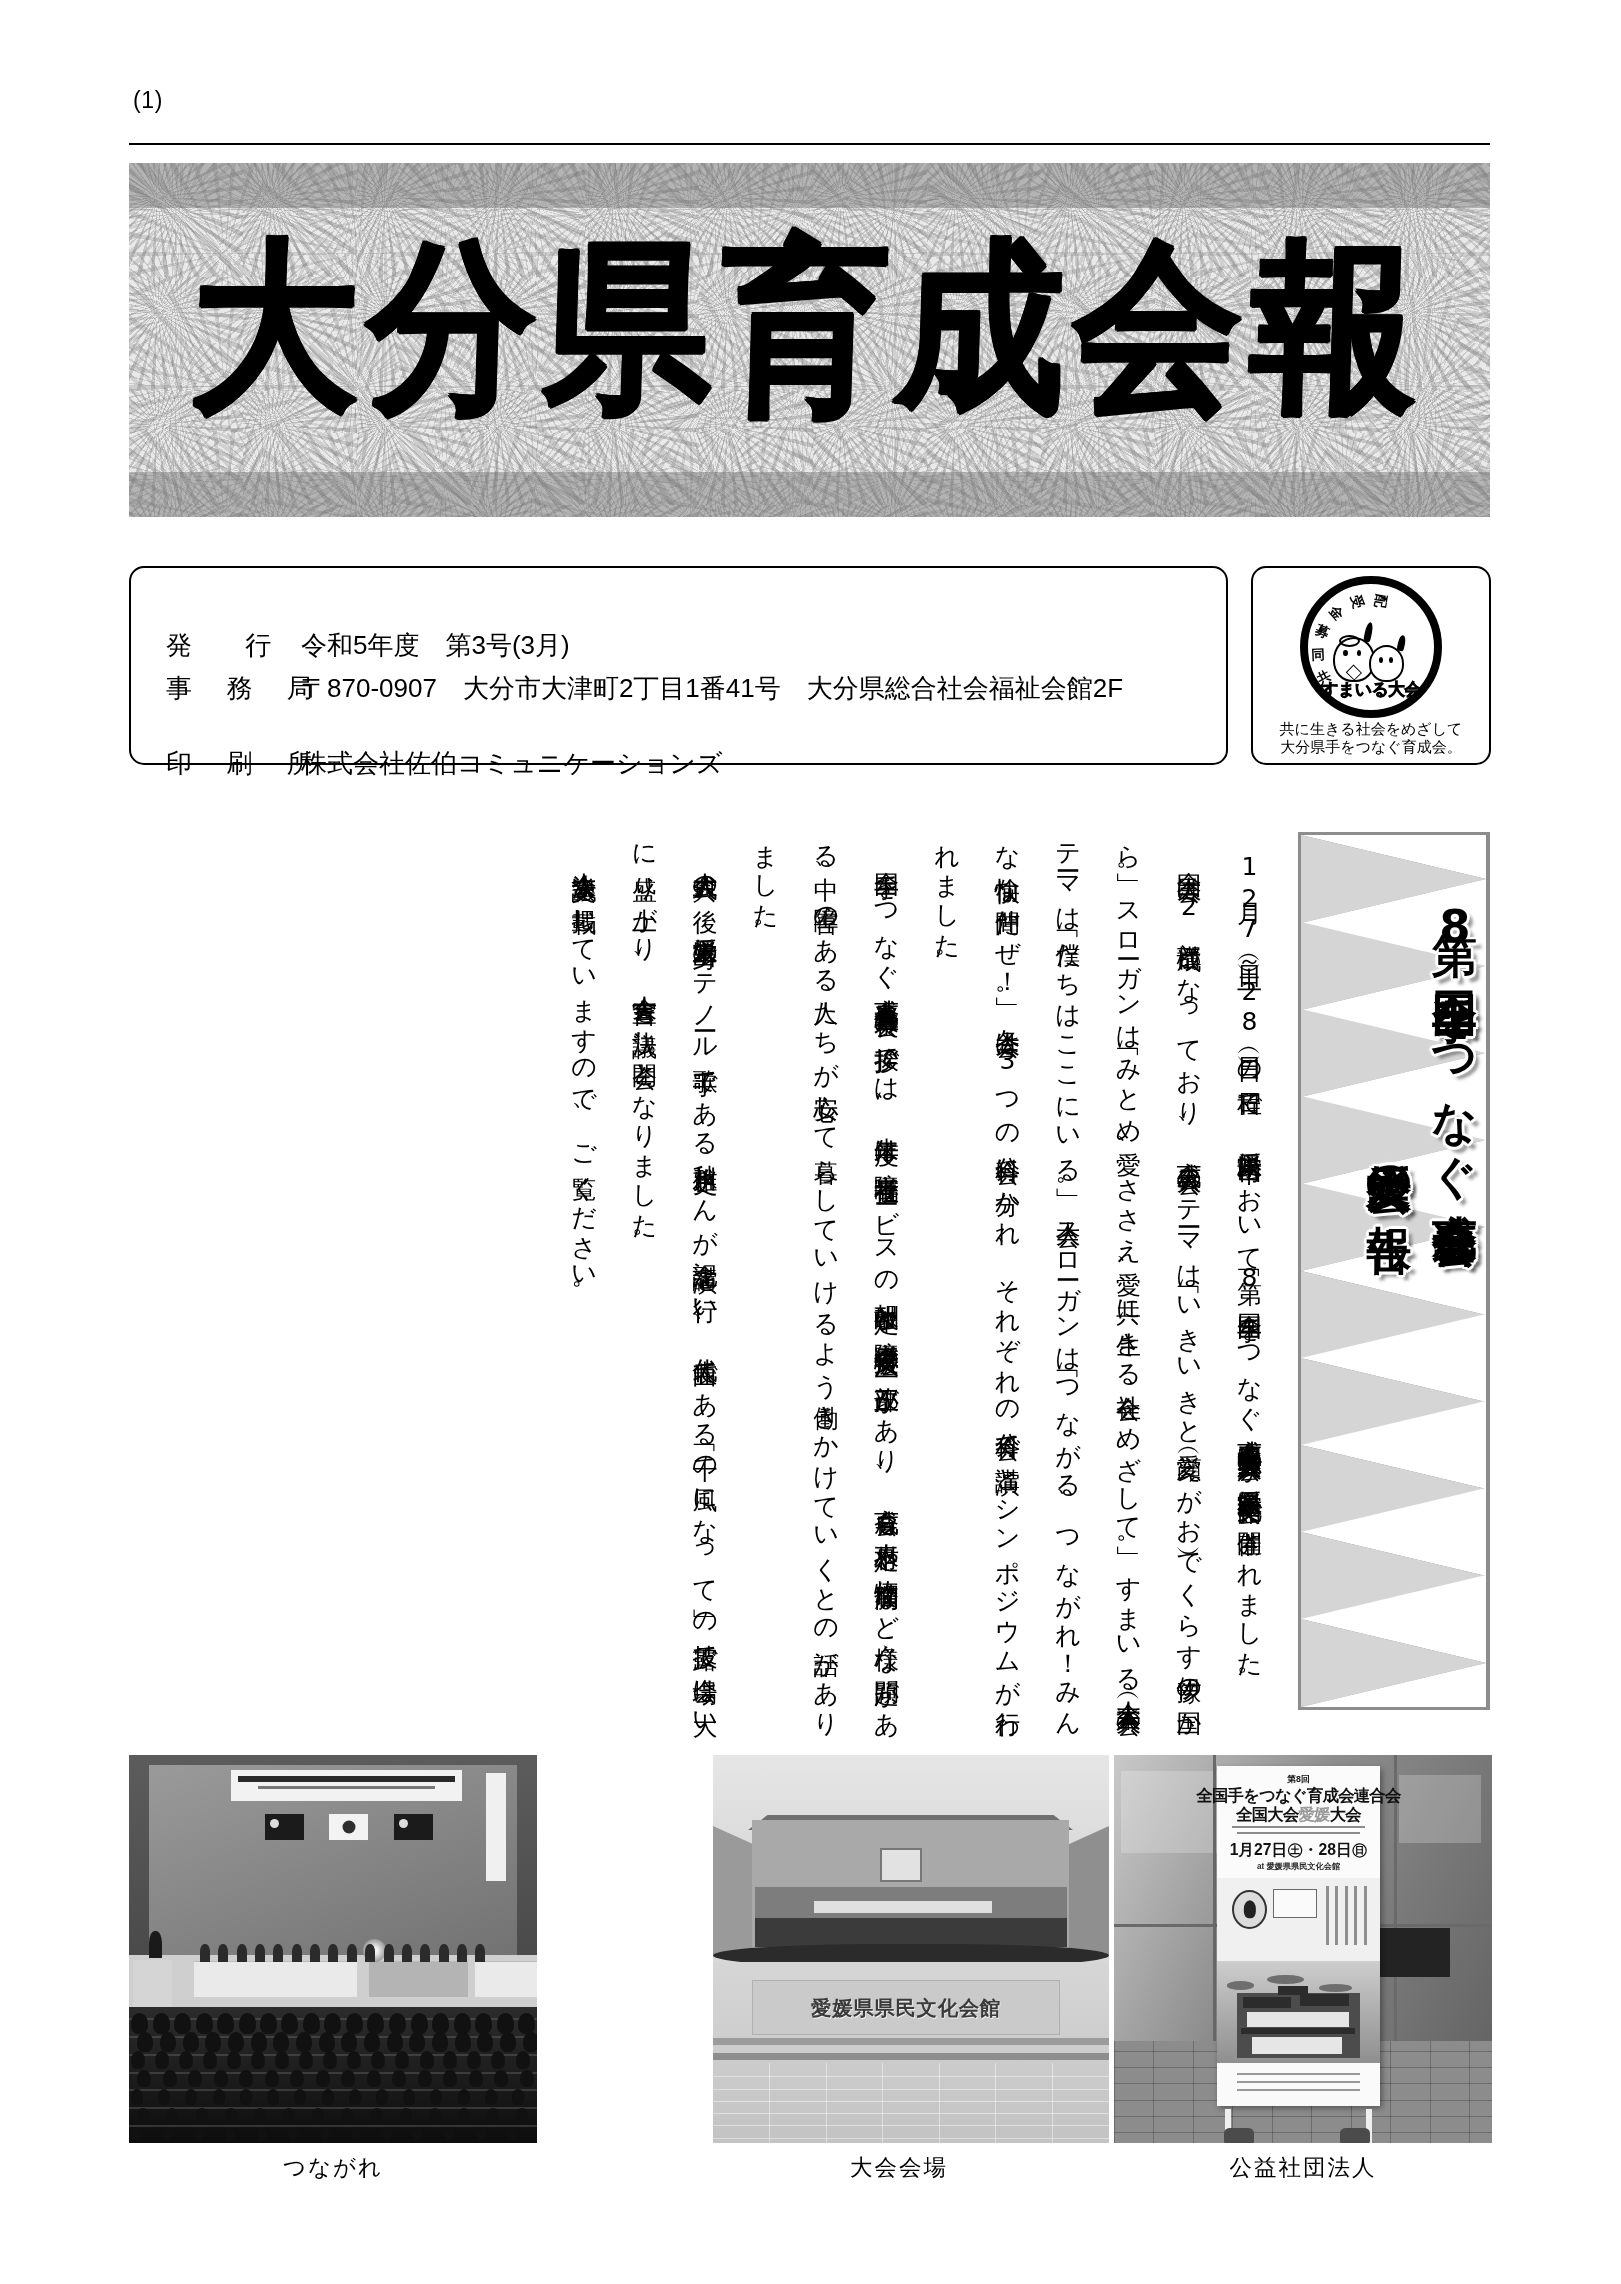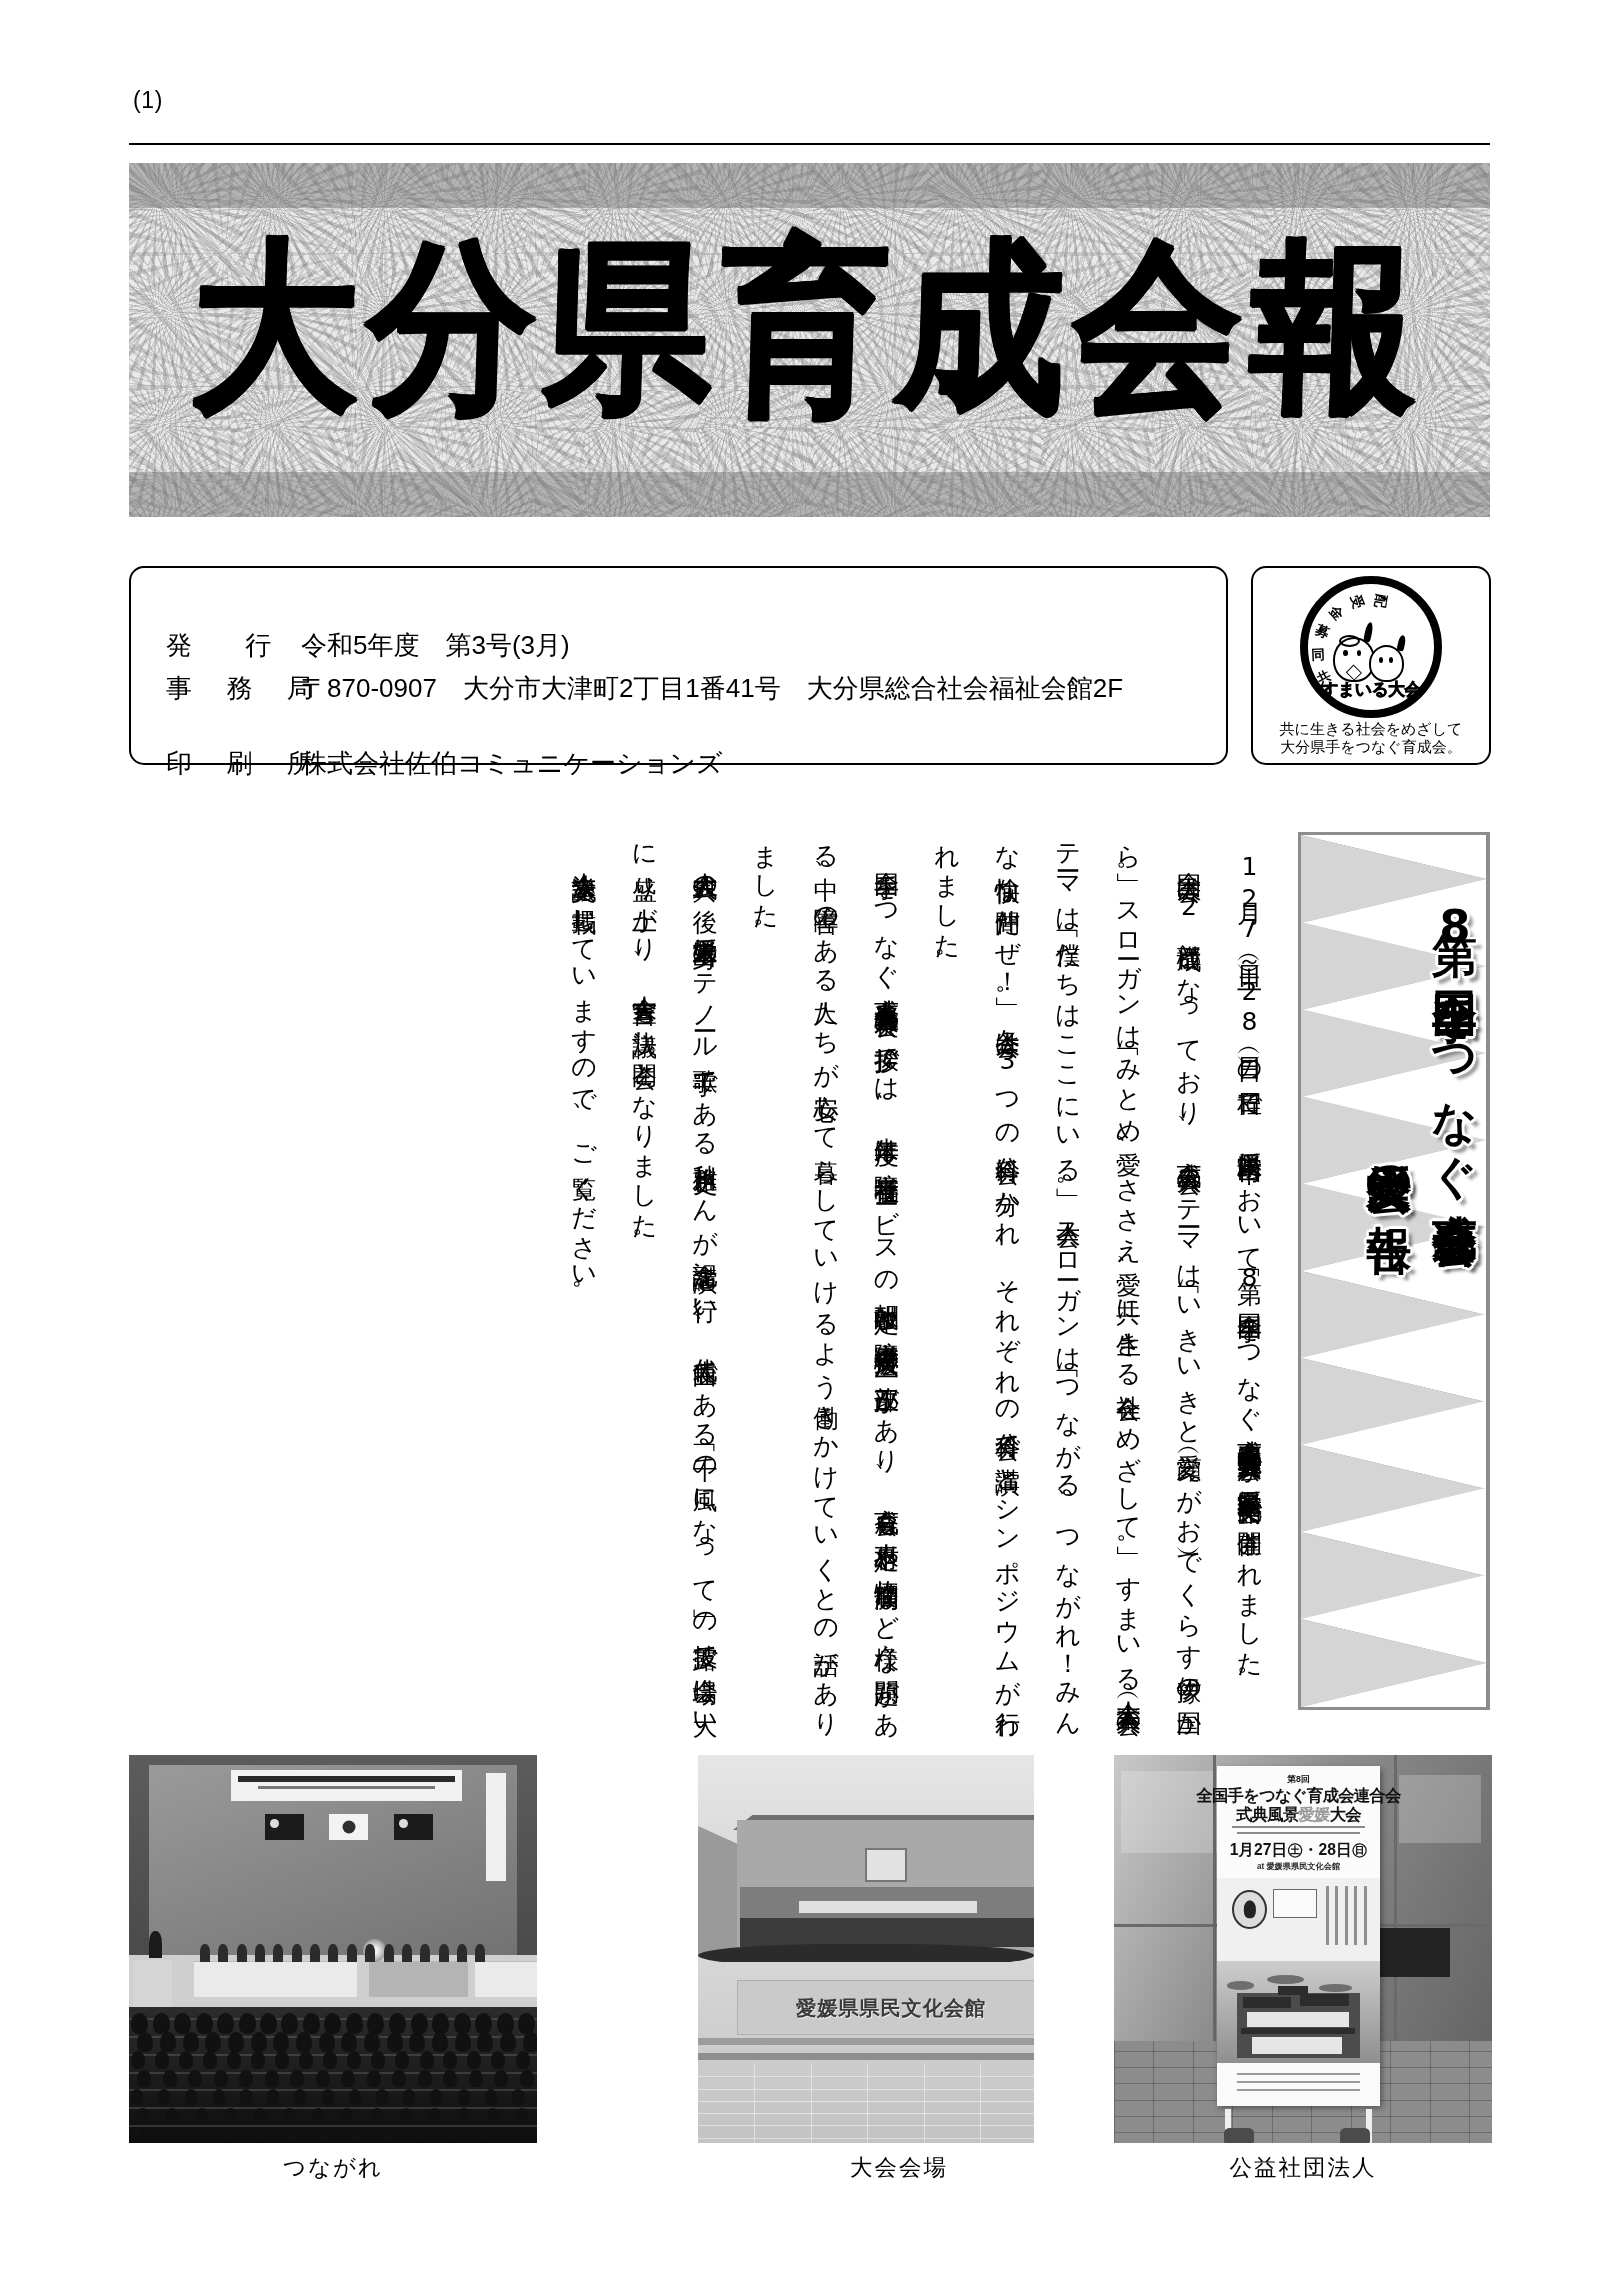--- a/index.html
+++ b/index.html
@@ -186,21 +186,21 @@
   #hl-main{right:9.5px;top:63px;}
   #hl-sub{right:75px;top:293px;}
 
   
   #photos{position:absolute;left:129px;top:1755px;width:1361px;height:395px;}
   .photo{
     position:absolute;top:0;height:388px;overflow:hidden;
     background:#d8d8d8;
   }
   .photo.p1{left:0;width:408px;}
-  .photo.p2{left:569px;width:336px;}
+  .photo.p2{left:584px;width:396px;}
   .photo.p3{left:985px;width:378px;}
   .ph-canvas{position:absolute;inset:0;}
   .caption{
     position:absolute;top:397px;
     font-size:22.5px;letter-spacing:2px;text-align:center;
   }
   .caption.c1{left:0;width:408px;}
   .caption.c2{left:572px;width:396px;}
   .caption.c3{left:985px;width:378px;}
 
@@ -625,21 +625,21 @@
             <div class="gline" style="left:237px;top:0;width:1.4px;height:102px;"></div>
             <div class="gline" style="left:276px;top:0;width:1.4px;height:102px;"></div>
             <div class="gline" style="left:316px;top:0;width:1.4px;height:102px;"></div>
             <div class="gline" style="left:355px;top:0;width:1.4px;height:102px;"></div>
           </div>
 
         <div class="board">
           <div class="bd-top">
             <div class="bd-kai">第8回</div>
             <div class="bd-t1">全国手をつなぐ育成会連合会</div>
-            <div class="bd-t2"><span>式典風景</span><em>愛媛</em><span>大会</span></div>
+            <div class="bd-t2"><span>全国大会</span><em>愛媛</em><span>大会</span></div>
             <div class="bd-sub"></div>
             <div class="bd-sub2"></div>
             <div class="bd-date">1月27日㊏・28日㊐</div>
             <div class="bd-ven">at 愛媛県県民文化会館</div>
           </div>
           <div class="bd-mid">
             <div class="bd-portrait"></div>
             <div class="bd-card"></div>
             <div class="bd-vtxt" style="left:109px;"></div>
             <div class="bd-vtxt" style="left:118px;"></div>

